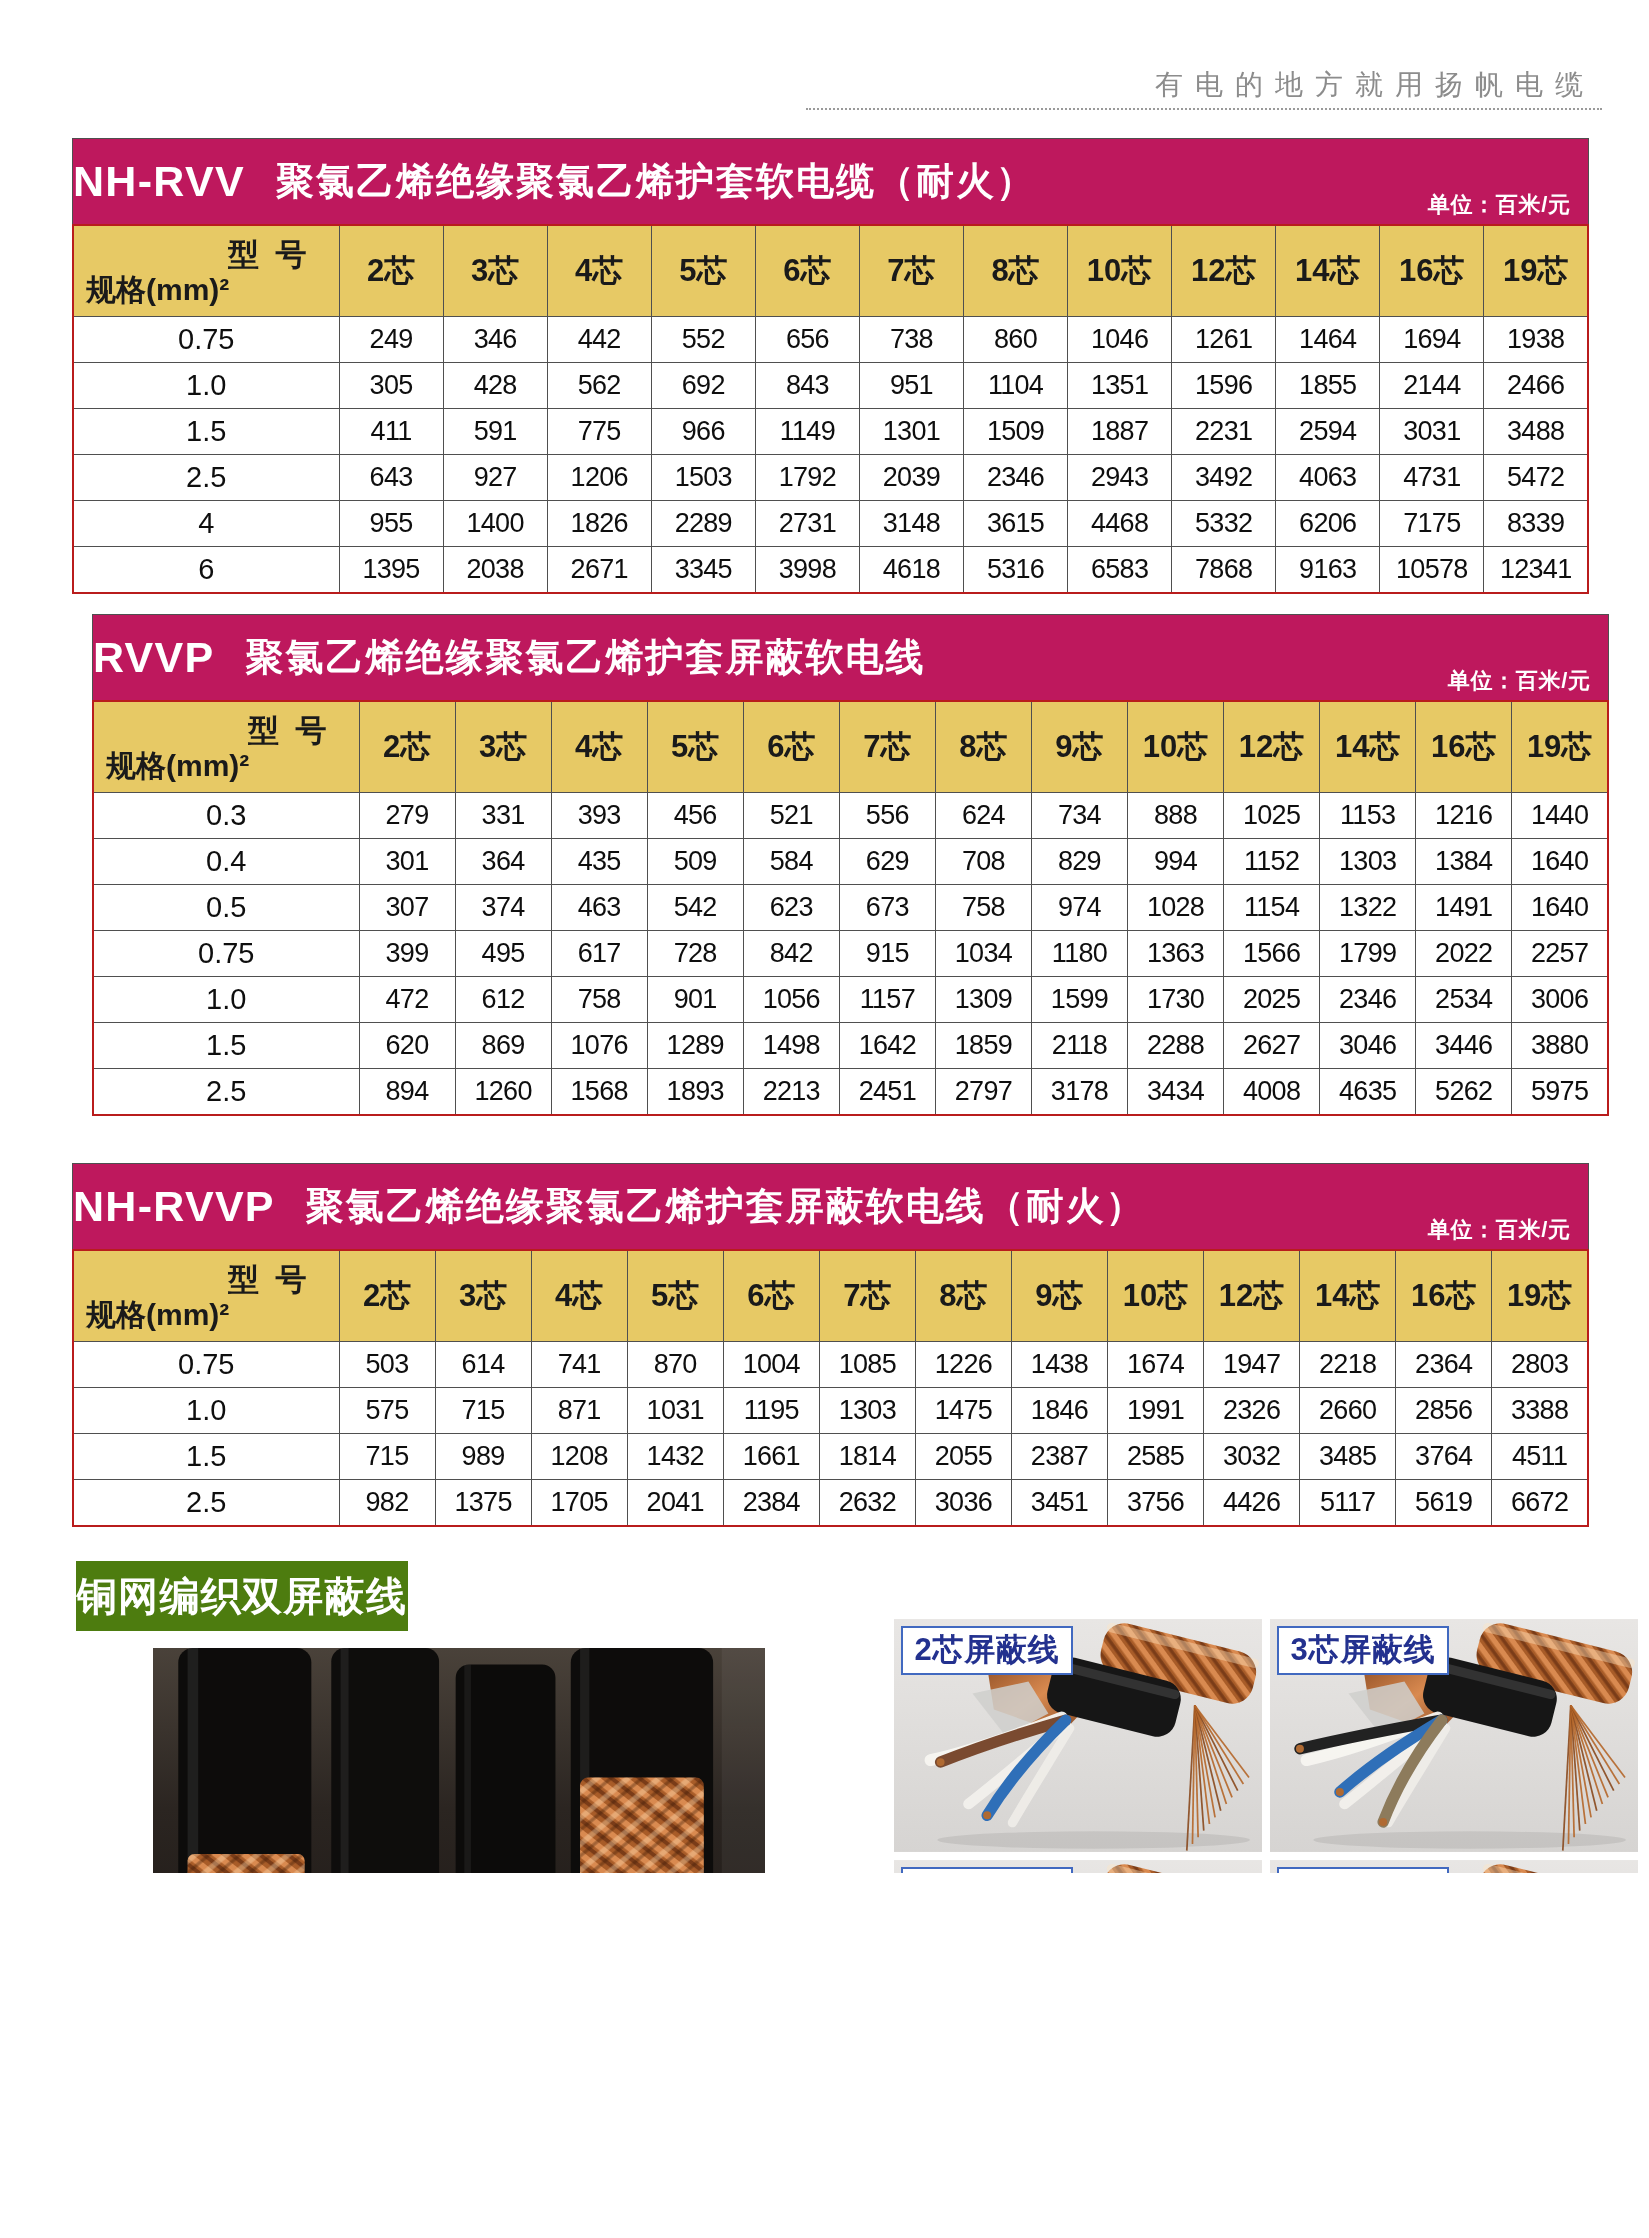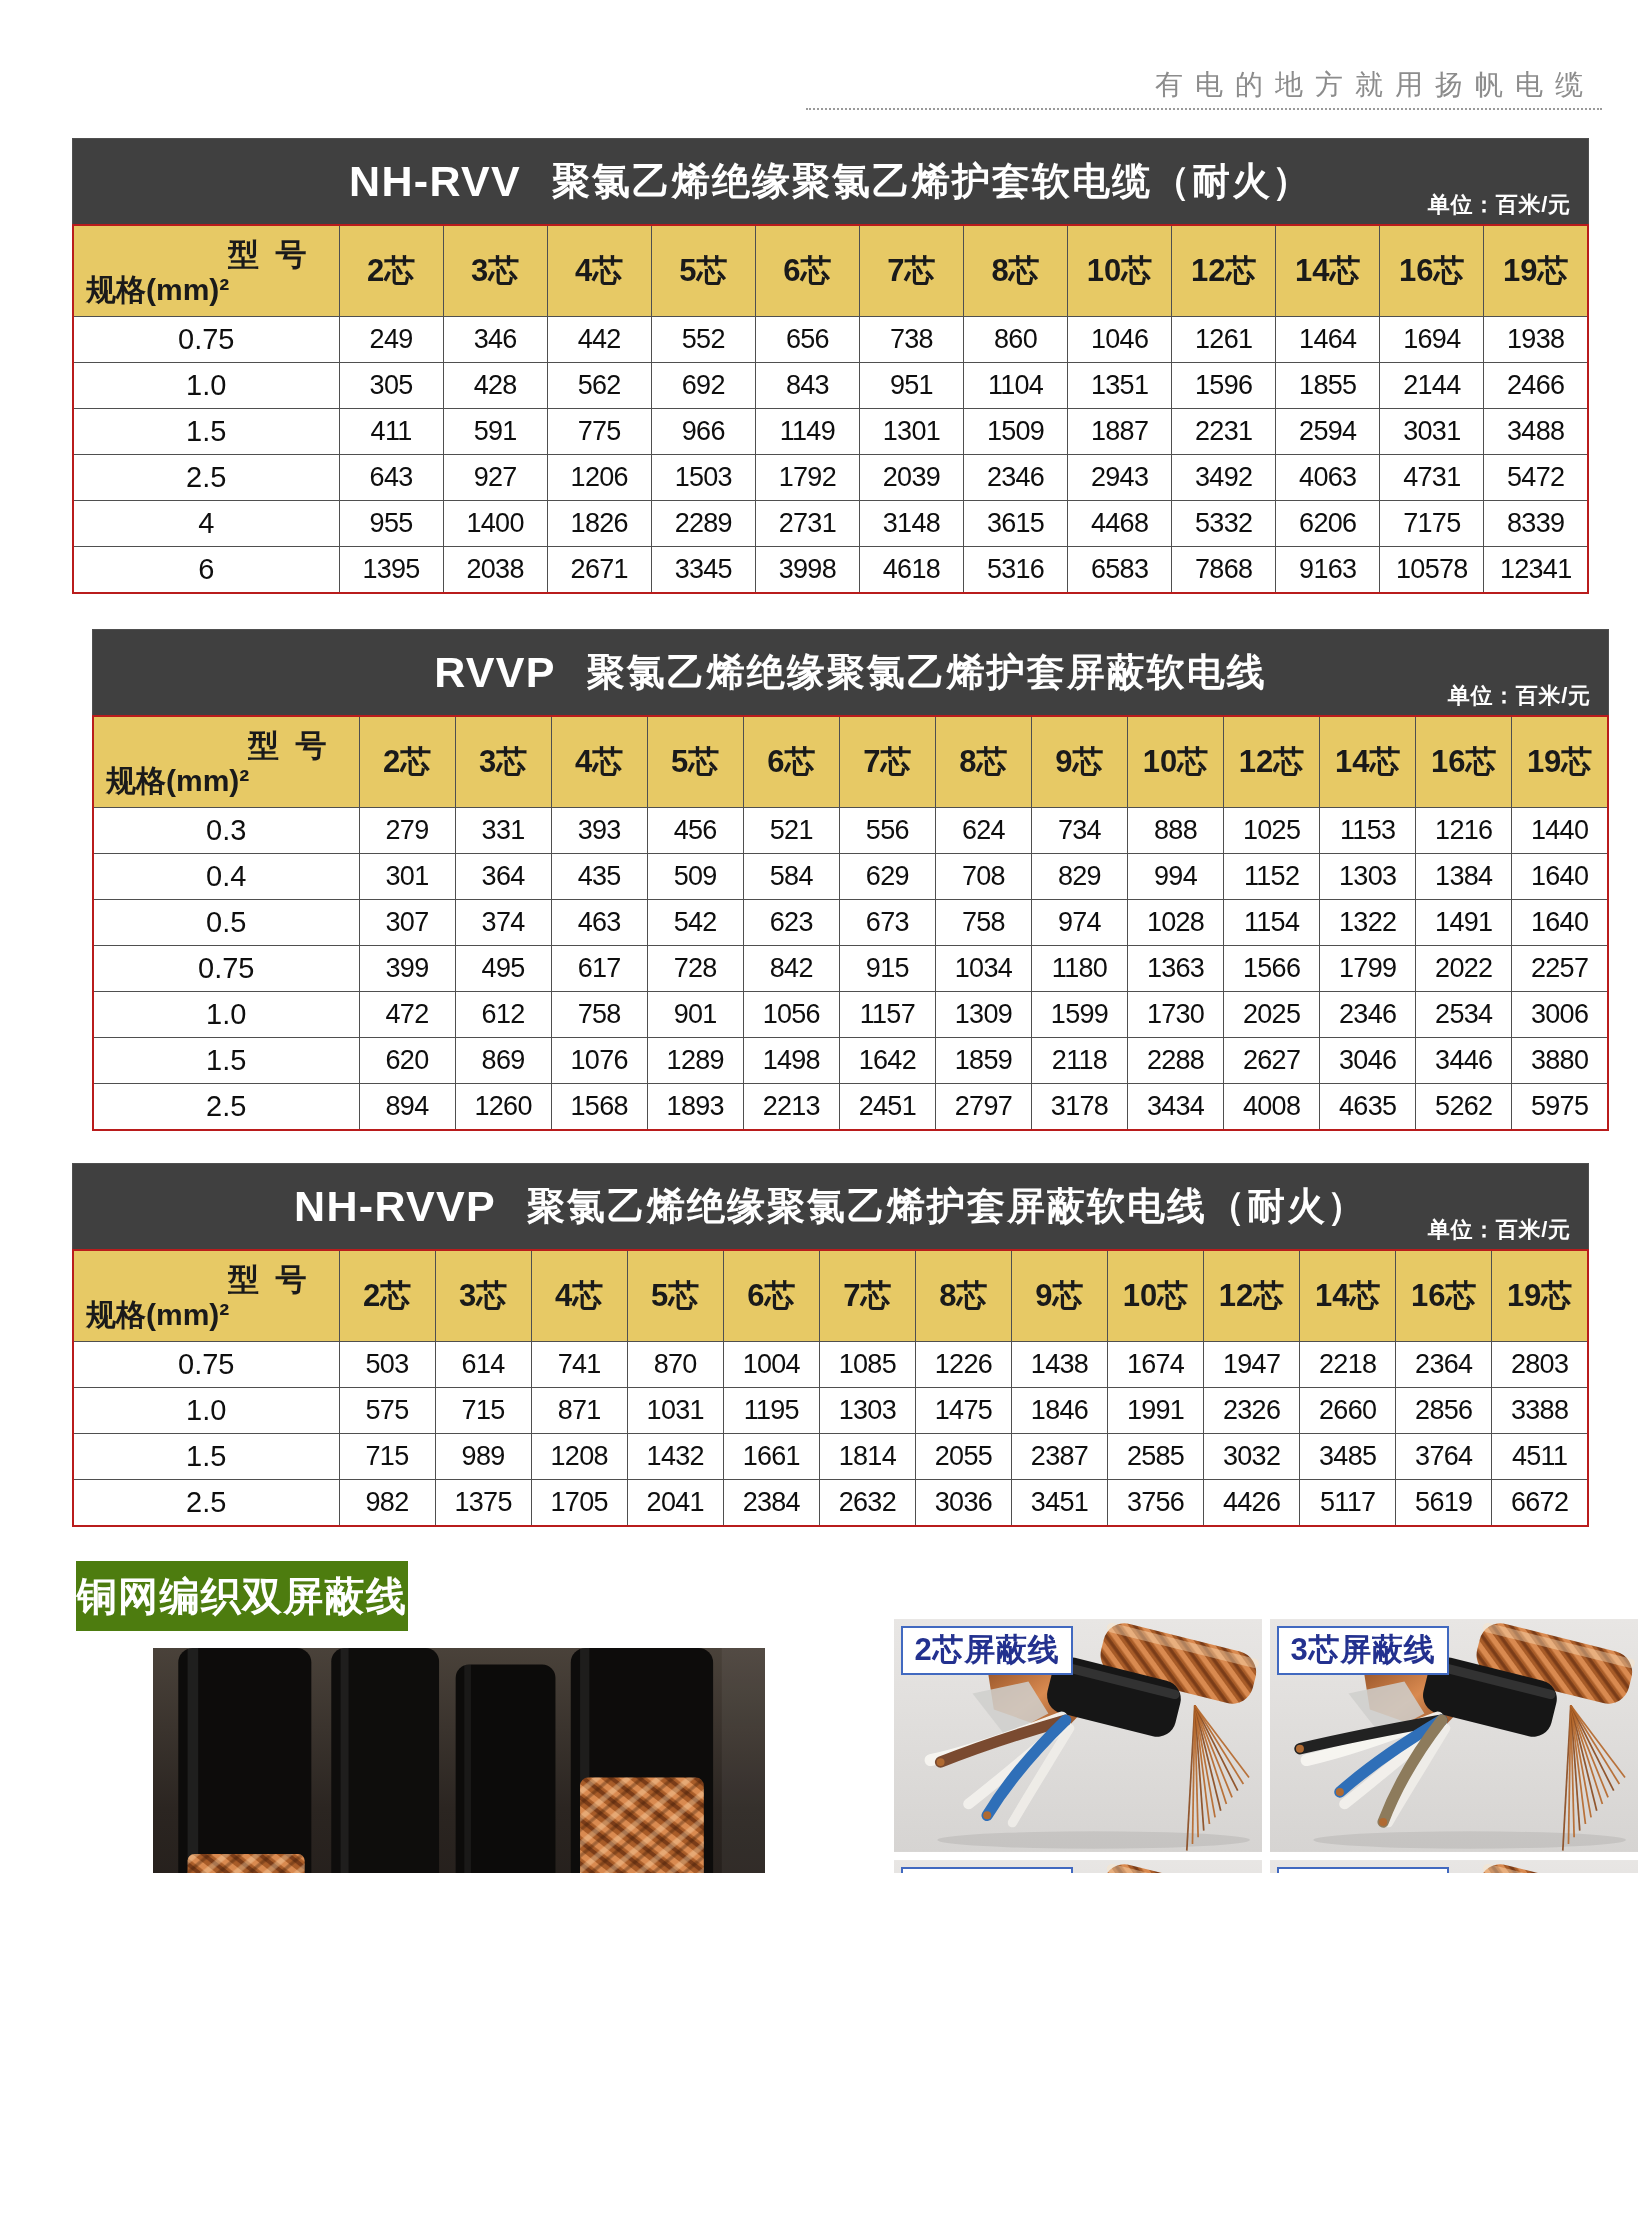--- a/index.html
+++ b/index.html
@@ -12,25 +12,25 @@
     position:absolute; top:66px; right:55px;
     font-size:28px; color:#8c8c8c; letter-spacing:12px; white-space:nowrap;
   }
   .divider {
     position:absolute; top:108px; left:806px; width:796px; height:0;
     border-top:2px dotted #9a9a9a;
   }
   
   .table-block { position:absolute; left:72px; width:1517px; }
   .tb-1 { top:138px; }
-  .tb-2 { top:629px;padding-left:20px; }
+  .tb-2 { top:614px;padding-left:20px; }
   .tb-3 { top:1163px; }
   .banner {
-    height:86px; background:#404040; border:1.3px solid #4f4f4f; border-bottom:none;
-    position:relative; display:flex; align-items:center; justify-content:center;
+    height:86px; background:#be185d; border:1.3px solid #4f4f4f; border-bottom:none;
+    position:relative; display:flex; align-items:center; 
     gap:31px; color:#ffffff; box-sizing:border-box;
   }
   .banner .model  { font-size:43px; font-weight:bold; letter-spacing:1.3px; }
   .banner .t-title{ font-size:38px; font-weight:bold; letter-spacing:2px; }
   .banner .unit   { position:absolute; right:17.3px; bottom:4px; font-size:22px; font-weight:bold; letter-spacing:0.7px; }
   table.price-table {
     width:100%; border-collapse:collapse; table-layout:fixed;
     border:2px solid #b91c1c;
   }
   table.price-table th, table.price-table td {

